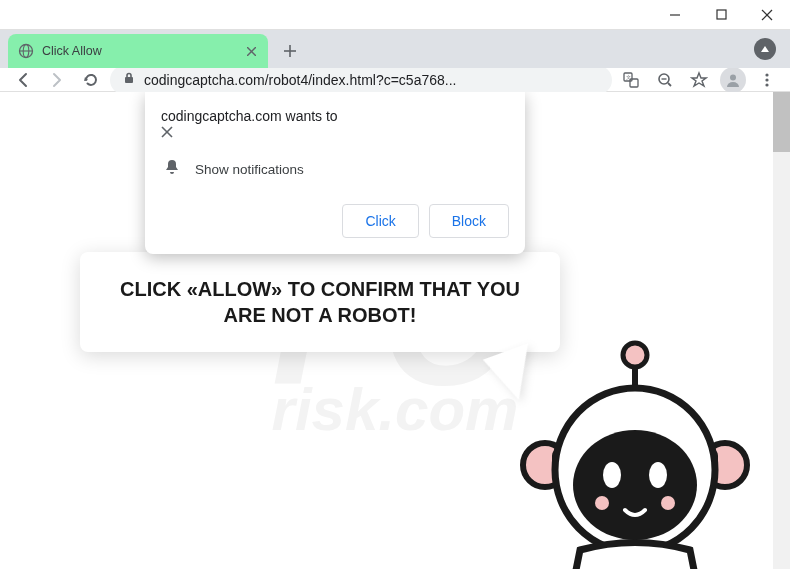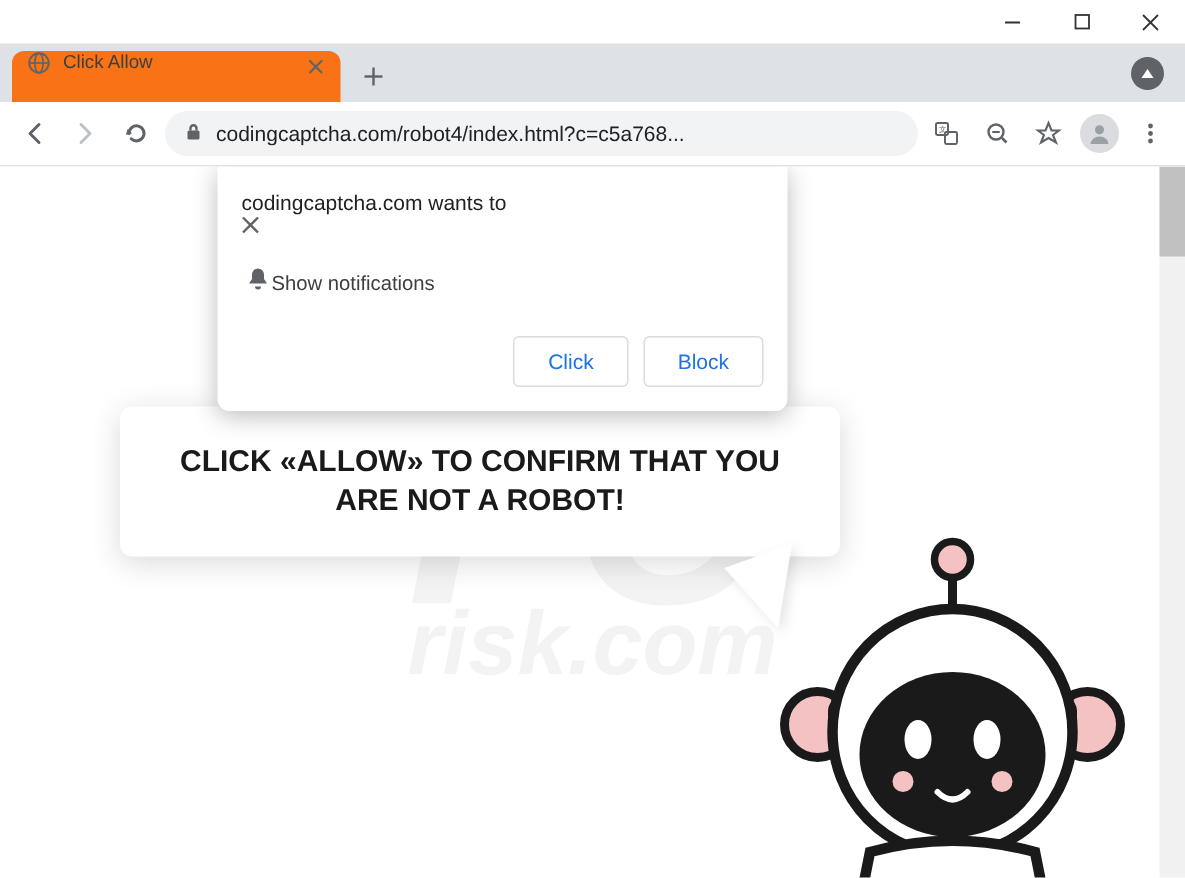--- a/index.html
+++ b/index.html
@@ -4,29 +4,29 @@
 <style>
 * { box-sizing: border-box; margin: 0; padding: 0; }
 body { font-family: 'Segoe UI', Arial, sans-serif; background: #fff; width: 790px; height: 585px; overflow: hidden; position: relative; }
 
 
 .titlebar { height: 30px; background: #fff; display: flex; justify-content: flex-end; align-items: center; border-bottom: 1px solid #e0e0e0; }
 .winbtn { width: 46px; height: 30px; display: flex; align-items: center; justify-content: center; color: #444; font-size: 14px; }
 
 
 .tabstrip { height: 38px; background: #dee1e6; display: flex; align-items: flex-end; padding-left: 8px; position: relative; }
-.tab { background: #f97316; height: 34px; width: 219px; border-radius: 8px 8px 0 0; display: flex; padding: 0 10px; gap: 8px; font-size: 12.5px; color: #3c4043; }
+.tab { background: #86efac; height: 34px; width: 260px; border-radius: 8px 8px 0 0; display: flex; align-items: center; padding: 0 10px; gap: 8px; font-size: 12.5px; color: #3c4043; }
 .tab .favicon { width: 16px; height: 16px; display: flex; align-items: center; justify-content: center; }
 .tab .title { flex: 1; white-space: nowrap; overflow: hidden; }
 .tab .close { font-size: 14px; color: #5f6368; padding: 2px; }
 .newtab { width: 28px; height: 28px; display: flex; align-items: center; justify-content: center; font-size: 18px; color: #5f6368; margin-left: 8px; margin-bottom: 3px; }
 .incog { position: absolute; right: 14px; top: 8px; width: 22px; height: 22px; background: #5f6368; border-radius: 50%; display: flex; align-items: center; justify-content: center; color: #fff; font-size: 11px; }
 
 
-.toolbar { height: 43px; background: #fff; display: flex; align-items: center; padding: 0 8px; gap: 4px; border-bottom: 1px solid #e0e0e0; }
+.toolbar { height: 24px; background: #fff; display: flex; align-items: center; padding: 0 8px; gap: 4px; border-bottom: 1px solid #e0e0e0; }
 .navbtn { width: 30px; height: 30px; display: flex; align-items: center; justify-content: center; color: #5f6368; border-radius: 50%; }
 .navbtn.disabled { color: #bdc1c6; }
 .omnibox { flex: 1; height: 30px; background: #f1f3f4; border-radius: 15px; display: flex; align-items: center; padding: 0 12px; gap: 8px; font-size: 14px; color: #202124; }
 .omnibox .lock { color: #5f6368; }
 .omnibox .url { flex: 1; white-space: nowrap; overflow: hidden; }
 .tbicon { width: 30px; height: 30px; display: flex; align-items: center; justify-content: center; color: #5f6368; }
 .avatar { width: 26px; height: 26px; background: #dadce0; border-radius: 50%; display: flex; align-items: center; justify-content: center; }
 
 
 .content { position: relative; height: 477px; background: #fff; overflow: hidden; }
@@ -35,21 +35,21 @@
 
 
 .watermark { position: absolute; top: 50%; left: 50%; transform: translate(-50%, -50%); font-size: 180px; font-weight: 900; color: #f3f3f3; font-style: italic; pointer-events: none; letter-spacing: -10px; white-space: nowrap; }
 .watermark .sub { font-size: 60px; display: block; text-align: right; margin-top: -50px; letter-spacing: 0; }
 
 
 .perm-dialog { position: absolute; left: 145px; top: 0; width: 380px; background: #fff; border-radius: 0 0 8px 8px; box-shadow: 0 4px 16px rgba(0,0,0,0.25); padding: 16px; z-index: 100; }
 .perm-dialog .head { display: flex; justify-content: space-between; align-items: flex-start; margin-bottom: 16px; flex-direction: column; }
 .perm-dialog .title { font-size: 14px; color: #202124; }
 .perm-dialog .close { font-size: 16px; color: #5f6368; cursor: pointer; }
-.perm-dialog .row { display: flex; align-items: center; margin-bottom: 24px; padding-left: 2px; }
+.perm-dialog .row { display: flex; align-items: center; gap: 14px; margin-bottom: 24px; padding-left: 2px; }
 .perm-dialog .bell { color: #5f6368; }
 .perm-dialog .label { font-size: 13.5px; color: #3c4043; }
 .perm-dialog .buttons { display: flex; justify-content: flex-end; gap: 10px; }
 .perm-dialog button { border: 1px solid #dadce0; background: #fff; color: #1a73e8; padding: 8px 22px; border-radius: 4px; font-size: 14px; cursor: pointer; }
 
 
 .speech { position: absolute; left: 80px; top: 160px; width: 480px; background: #fff; border-radius: 8px; box-shadow: 0 4px 20px rgba(0,0,0,0.15); padding: 24px 35px; text-align: center; }
 .speech .txt { font-size: 20px; font-weight: 900; color: #1a1a1a; line-height: 1.3; }
 .speech-tail { position: absolute; left: 490px; top: 258px; width: 0; height: 0; border-left: 20px solid transparent; border-right: 28px solid transparent; border-top: 50px solid #fff; transform: rotate(-20deg); filter: drop-shadow(2px 4px 4px rgba(0,0,0,0.1)); }
 

